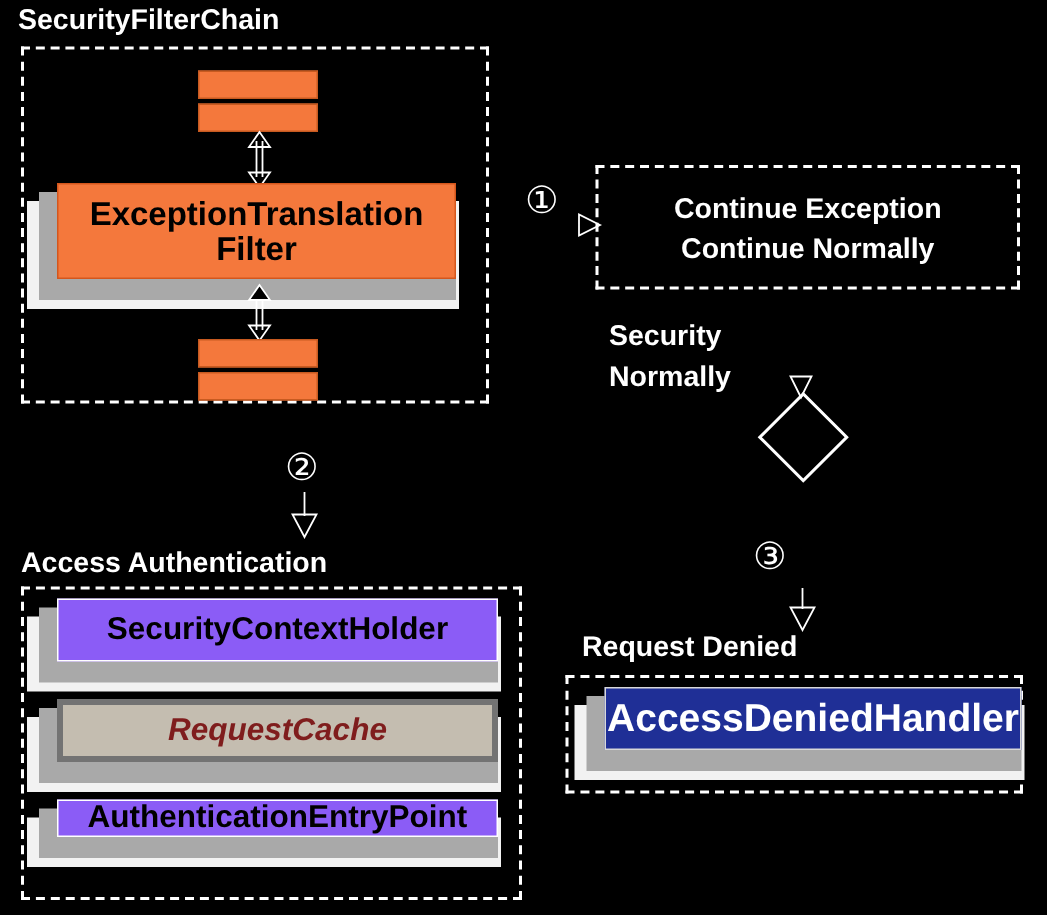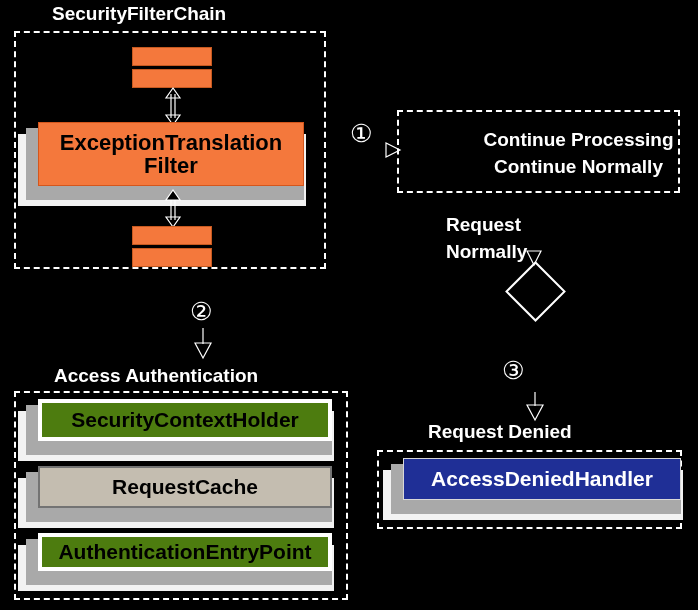--- a/index.html
+++ b/index.html
@@ -30,21 +30,20 @@
   }
   
   .group-label {
     position: absolute;
     color: #ffffff;
     font-weight: bold;
     font-size: 19px;
     line-height: 22px;
     white-space: nowrap;
     letter-spacing: 0px;
-    margin-left: 40px;
   }
   .group-label.center { text-align: center; }
 
   
   .comp {
     position: absolute;
     box-sizing: border-box;
   }
   .comp .layer-white {
     position: absolute;
@@ -69,22 +68,22 @@
     width: calc(100% - 22px);
     height: calc(100% - 14px);
     box-sizing: border-box;
     display: flex;
     align-items: center;
     justify-content: center;
     text-align: center;
     font-weight: bold;
     line-height: 1.05;
   }
-  .face.blue  { background: #4d7c0f; border: 4px solid #ffffff; color: #000000; }
-  .face.gray  { background: #c4bdb0; border: 2px solid #737373; color: #000000; }
+  .face.blue  { background: #8b5cf6; border: 1px solid #ffffff; color: #000000; }
+  .face.gray  { background: #c4bdb0; border: 4px solid #737373; color: #7f1d1d; font-style: italic; }
   .face.navy  { background: #1f2f96; border: 1px solid #d8d8d8; color: #ffffff; }
   .face.orange{ background: #f4783c; border: 1px solid #d4561c; color: #000000; }
 
   
   .filter-bar {
     position: absolute;
     background: #f4783c;
     border: 1px solid #c75a20;
     box-sizing: border-box;
   }
@@ -157,26 +156,26 @@
 
   <div class="conn" style="left:380px; top:140px; width:26px; height:20px;">
     <svg width="26" height="20" viewBox="0 0 26 20">
       <polygon points="20,10 6,3 6,17" fill="none" stroke="#ffffff" stroke-width="1.2"></polygon>
     </svg>
   </div>
 
   <div class="group-box" style="left:397px; top:110px; width:283px; height:83px;"></div>
 
   <div class="group-label center" style="left:397px; top:126px; width:283px; line-height:27px;">
-    <div>Continue Processing</div>
+    <div>Continue Exception</div>
     <div>Continue Normally</div>
   </div>
 
   <div class="group-label" style="left:406px; top:211px; line-height:27px;">
-    <div>Request</div>
+    <div>Security</div>
     <div>Normally</div>
   </div>
 
   <div class="conn" style="left:521px; top:247px; width:28px; height:22px;">
     <svg width="28" height="22" viewBox="0 0 28 22">
       <polygon points="13,18 6,4 20,4" fill="none" stroke="#ffffff" stroke-width="1.2"></polygon>
     </svg>
   </div>
 
   <div class="diamond" style="left:514px; top:270px; width:43px; height:43px;"></div>
@@ -203,42 +202,42 @@
   </div>
 
   <div class="comp" style="left:18px; top:466px; width:316px; height:56px; font-size:21px;">
     <div class="layer-white"></div>
     <div class="layer-gray"></div>
     <div class="face gray">
       <span>RequestCache</span>
     </div>
   </div>
 
-  <div class="comp" style="left:18px; top:533px; width:316px; height:52px; font-size:21px;">
+  <div class="comp" style="left:18px; top:533px; width:316px; height:39px; font-size:21px;">
     <div class="layer-white"></div>
     <div class="layer-gray"></div>
     <div class="face blue">
       <span>AuthenticationEntryPoint</span>
     </div>
   </div>
 
   <div class="step" style="left:502px; top:358px;">③</div>
 
   <div class="conn" style="left:521px; top:392px; width:28px; height:32px;">
     <svg width="28" height="32" viewBox="0 0 28 32">
       <line x1="14" y1="0" x2="14" y2="14" stroke="#ffffff" stroke-width="1.2"></line>
       <polygon points="14,28 6,13 22,13" fill="none" stroke="#ffffff" stroke-width="1.2"></polygon>
     </svg>
   </div>
 
   <div class="group-label" style="left:388px; top:421px;">Request Denied</div>
 
   <div class="group-box" style="left:377px; top:450px; width:305px; height:79px;"></div>
 
-  <div class="comp" style="left:383px; top:458px; width:300px; height:56px; font-size:21px;">
+  <div class="comp" style="left:383px; top:458px; width:300px; height:56px; font-size:26px;">
     <div class="layer-white"></div>
     <div class="layer-gray"></div>
     <div class="face navy">
       <span>AccessDeniedHandler</span>
     </div>
   </div>
 
 </div>
 
 </body></html>

